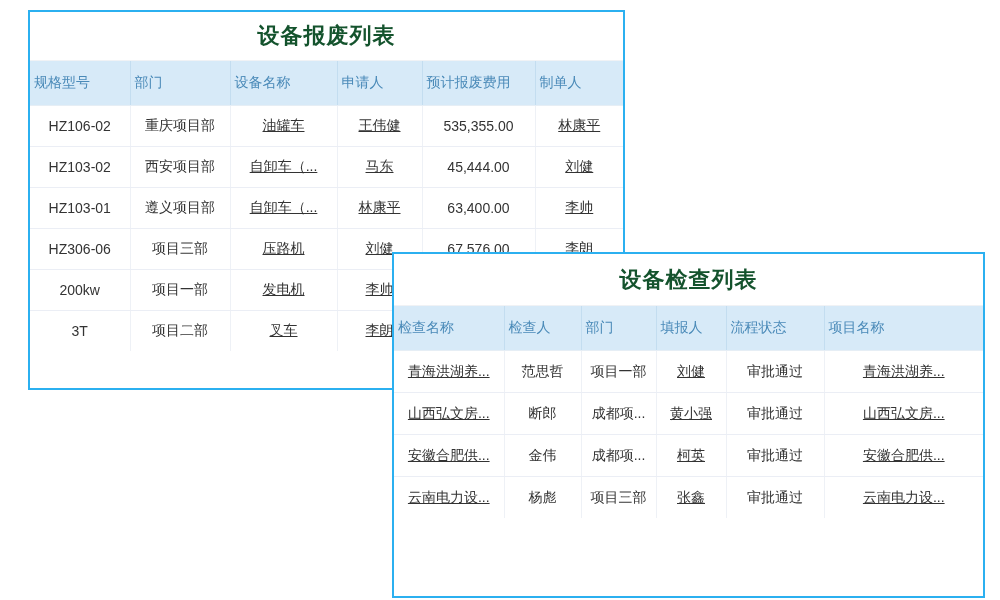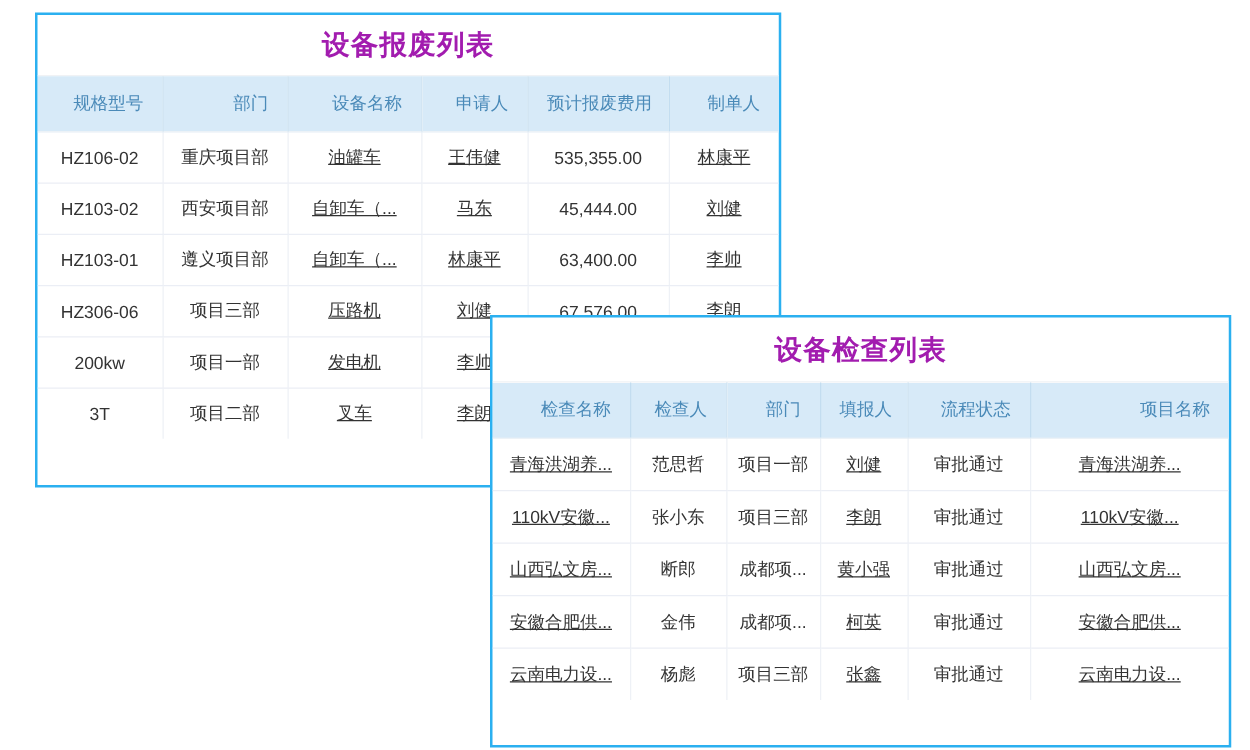--- a/index.html
+++ b/index.html
@@ -18,21 +18,21 @@
     position: absolute;
     background: #ffffff;
     border: 2px solid var(--accent-border, #2bb0f0);
     box-sizing: border-box;
     overflow: hidden;
   }
   .card-title {
     text-align: center;
     font-size: 22px;
     font-weight: 700;
-    color: #a21caf;
+    color: #14532d;
     letter-spacing: 1px;
     border-bottom: 1px solid #f0f2f5;
     display: flex;
     align-items: center;
     justify-content: center;
   }
   #scrap-card { left: 28px; top: 10px; width: 597px; height: 380px; }
   #scrap-card .card-title { height: 48px; }
   #inspection-card { left: 392px; top: 252px; width: 593px; height: 346px; }
   #inspection-card .card-title { height: 51px; }
@@ -40,24 +40,24 @@
   table.data-table {
     border-collapse: collapse;
     table-layout: fixed;
     width: 100%;
   }
   table.data-table th {
     background: var(--header-bg, #d7eaf8);
     color: var(--header-text, #4a8ab8);
     font-weight: 400;
     font-size: 14px;
-    text-align: right;
+    text-align: left;
     border-right: 1px solid #c3ddf0;
     border-bottom: 1px solid #e6eef5;
-    padding: 0 15px;
+    padding: 0 4px;
     overflow: hidden;
     white-space: nowrap;
   }
   table.data-table th:last-child { border-right: none; }
   #scrap-card th { height: 44px; }
   #inspection-card th { height: 44px; }
   table.data-table td {
     font-size: 14px;
     text-align: center;
     color: #333333;
@@ -177,28 +177,20 @@
     <tbody>
         <tr>
           <td class="cell-link">青海洪湖养...</td>
           <td class="cell-plain">范思哲</td>
           <td class="cell-plain">项目一部</td>
           <td class="cell-link">刘健</td>
           <td class="cell-status">审批通过</td>
           <td class="cell-link">青海洪湖养...</td>
         </tr>
         <tr>
-          <td class="cell-link">110kV安徽...</td>
-          <td class="cell-plain">张小东</td>
-          <td class="cell-plain">项目三部</td>
-          <td class="cell-link">李朗</td>
-          <td class="cell-status">审批通过</td>
-          <td class="cell-link">110kV安徽...</td>
-        </tr>
-        <tr>
           <td class="cell-link">山西弘文房...</td>
           <td class="cell-plain">断郎</td>
           <td class="cell-plain">成都项...</td>
           <td class="cell-link">黄小强</td>
           <td class="cell-status">审批通过</td>
           <td class="cell-link">山西弘文房...</td>
         </tr>
         <tr>
           <td class="cell-link">安徽合肥供...</td>
           <td class="cell-plain">金伟</td>

